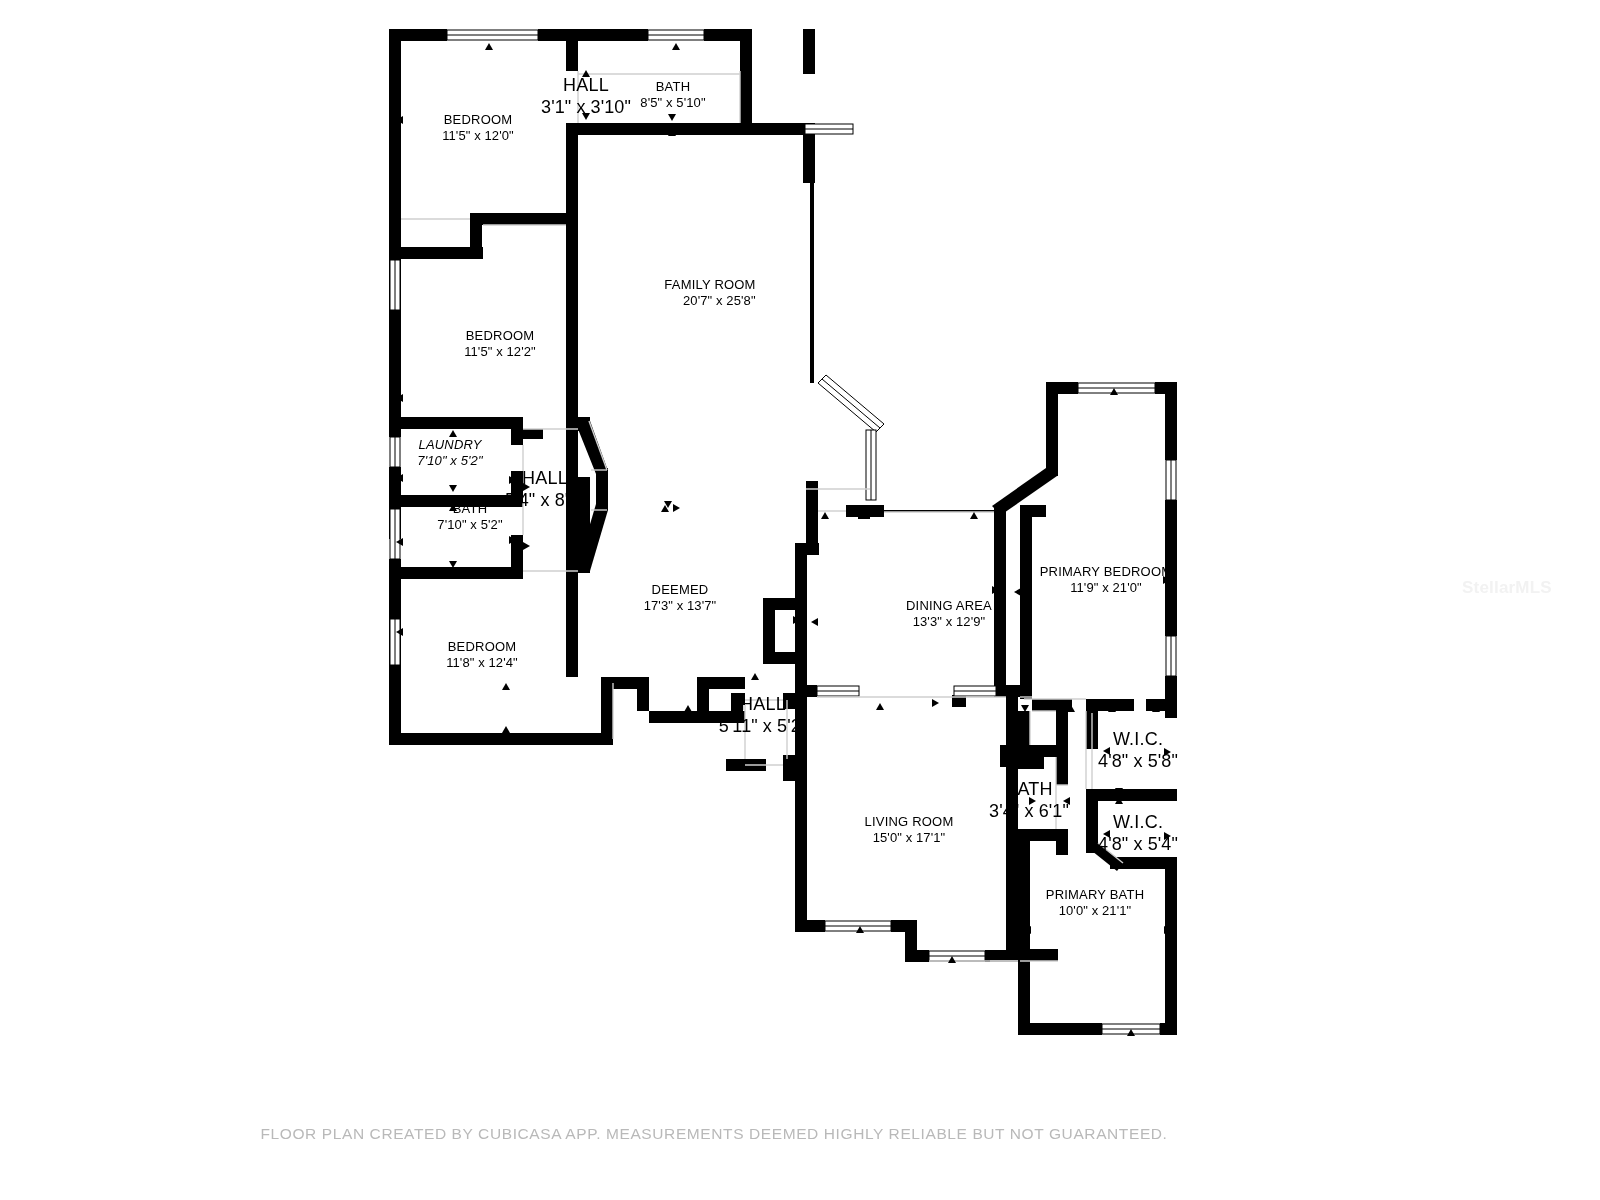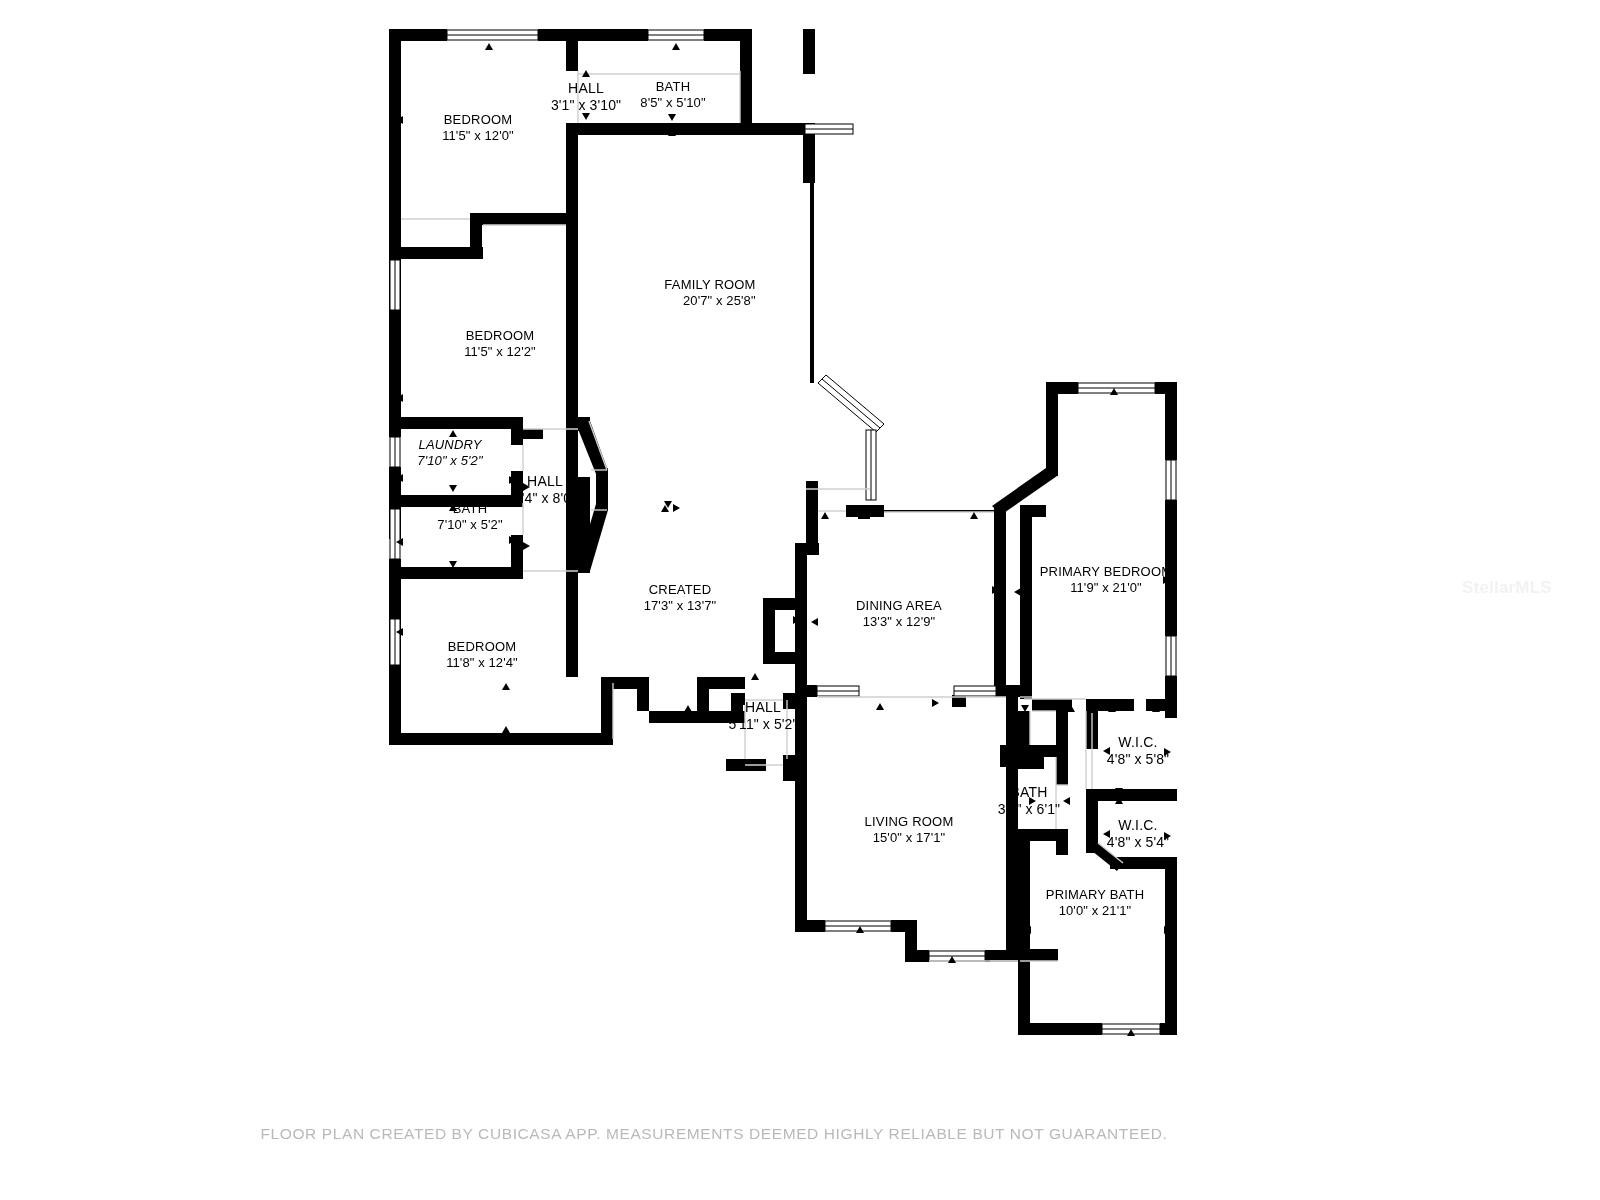--- a/index.html
+++ b/index.html
@@ -45,21 +45,21 @@
     font-weight: 400;
   }
   .room-label .rl-dim {
     display: block;
     font-size: 13px;
     letter-spacing: 0.1px;
     font-weight: 400;
   }
   .room-label.small .rl-name,
   .room-label.small .rl-dim {
-    font-size: 14px;
+    font-size: 18px;
   }
   #footer-note {
     position: absolute;
     left: 0;
     top: 1125px;
     width: 1428px;
     text-align: center;
     color: #b9b9b9;
     font-family: "Liberation Sans", sans-serif;
     font-size: 15.5px;
@@ -446,25 +446,25 @@
     <span class="rl-name">BATH</span>
     <span class="rl-dim">7'10" x 5'2"</span>
   </div>
 
   <div class="room-label" style="left:482px; top:655px;">
     <span class="rl-name">BEDROOM</span>
     <span class="rl-dim">11'8" x 12'4"</span>
   </div>
 
   <div class="room-label" style="left:680px; top:598px;">
-    <span class="rl-name">CREATED</span>
+    <span class="rl-name">DEEMED</span>
     <span class="rl-dim">17'3" x 13'7"</span>
   </div>
 
-  <div class="room-label" style="left:899px; top:614px;">
+  <div class="room-label" style="left:949px; top:614px;">
     <span class="rl-name">DINING AREA</span>
     <span class="rl-dim">13'3" x 12'9"</span>
   </div>
 
   <div class="room-label small" style="left:763px; top:716px;">
     <span class="rl-name">HALL</span>
     <span class="rl-dim">5'11" x 5'2"</span>
   </div>
 
   <div class="room-label" style="left:909px; top:830px;">

